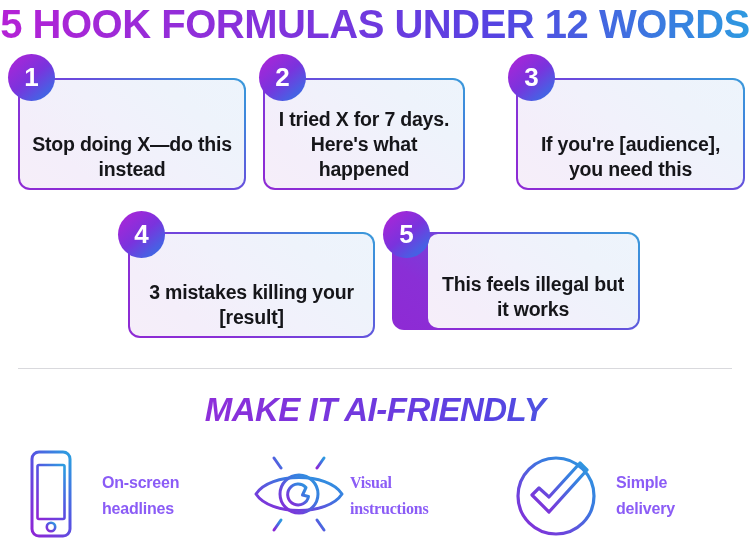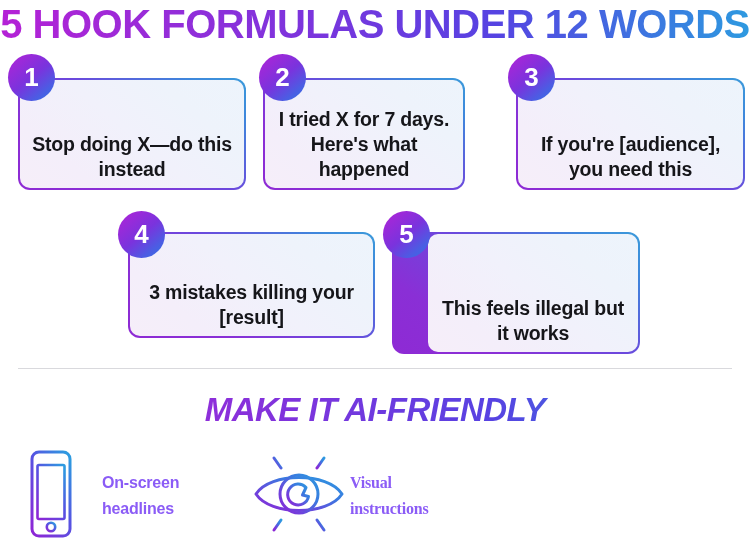--- a/index.html
+++ b/index.html
@@ -185,21 +185,21 @@
 
 <div class="card" style="left:128px; top:232px; width:247px; height:106px;">
   <div class="card-inner">
     <div class="card-text">3 mistakes killing your [result]</div>
   </div>
 </div>
 <div class="badge" style="left:118px; top:211px;">
   <span>4</span>
 </div>
 
-<div class="card" style="left:392px; top:232px; width:248px; height:122px;padding-left:36px;">
+<div class="card" style="left:392px; top:232px; width:248px; height:98px;padding-left:36px;">
   <div class="card-inner">
     <div class="card-text">This feels illegal but it works</div>
   </div>
 </div>
 <div class="badge" style="left:383px; top:211px;">
   <span>5</span>
 </div>
 
 <div id="divider"></div>
 
@@ -233,14 +233,24 @@
         </g>
         <path d="M6 48 C 20 26, 78 26, 92 48 C 78 70, 20 70, 6 48 Z" fill="none" stroke="url(#strokeGrad)" stroke-width="3" stroke-linejoin="round"></path>
         <circle cx="49" cy="48" r="19" fill="none" stroke="url(#strokeGrad)" stroke-width="3"></circle>
         <path d="M56 41.5 A 10.5 10.5 0 1 0 58.5 50.5 L 52.5 49 Z" fill="none" stroke="url(#strokeGrad)" stroke-width="3" stroke-linejoin="round"></path>
       </svg>
     </span>
     <span class="feature-label" style="margin-left:2px;font-family:Liberation Serif, serif;">Visual
 instructions</span>
   </div>
 
+  <div class="feature" style="width:240px;">
+    <span class="feature-icon">
+      <svg width="92" height="92" viewBox="0 0 92 92">
+        <circle cx="46" cy="48" r="38" fill="none" stroke="url(#strokeGrad)" stroke-width="3.2"></circle>
+        <path d="M22 47 L 39 64 L 77 22 L 70 15 L 39 49 L 29 40 Z" fill="none" stroke="url(#strokeGrad)" stroke-width="3.2" stroke-linejoin="round" stroke-linecap="round"></path>
+      </svg>
+    </span>
+    <span class="feature-label" style="margin-left:14px;">Simple
+delivery</span>
+  </div>
 
 </div>
 
 </body></html>

